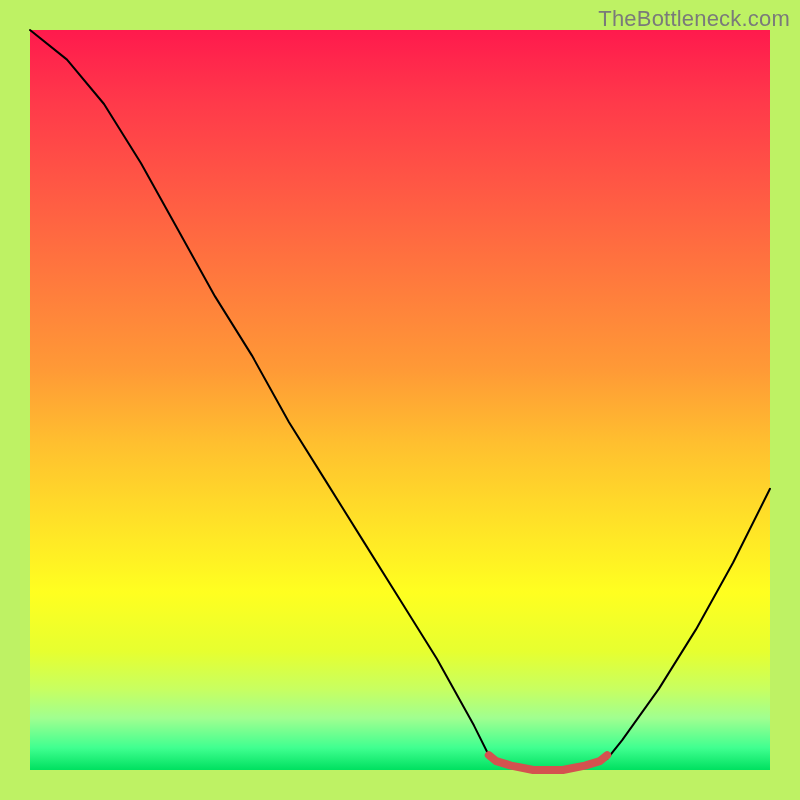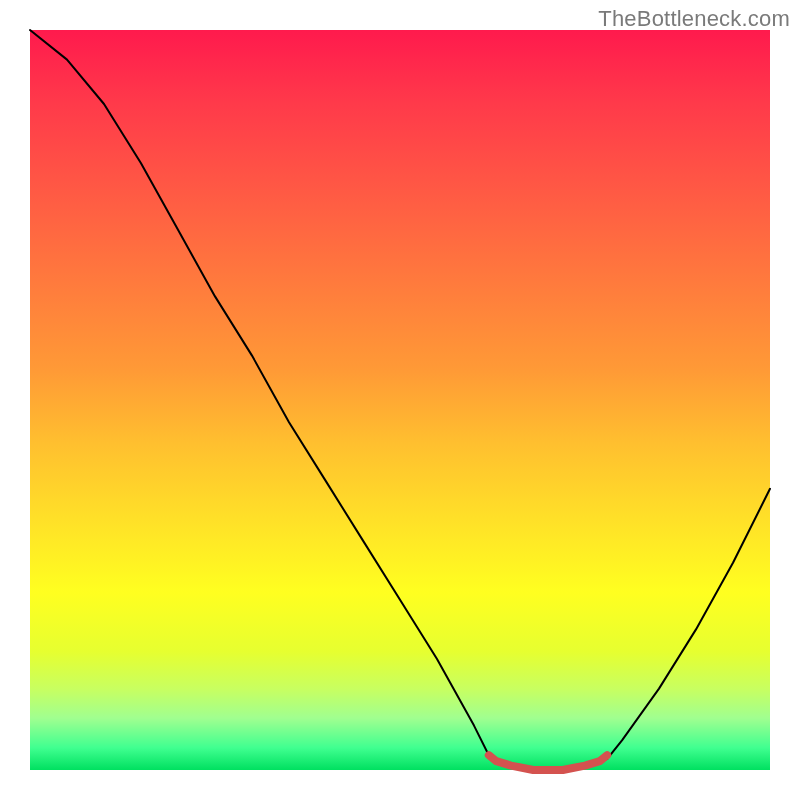--- a/index.html
+++ b/index.html
@@ -10,21 +10,21 @@
     background: #000;
     overflow: hidden;
     font-family: Arial, Helvetica, sans-serif;
   }
   .frame {
     position: absolute;
     left: 0;
     top: 0;
     width: 800px;
     height: 800px;
-    background: #ffffff;
+    background: #bef264;
   }
   .plot {
     position: absolute;
     left: 30px;
     top: 30px;
     width: 740px;
     height: 740px;
     
     background: linear-gradient(
       to bottom,

